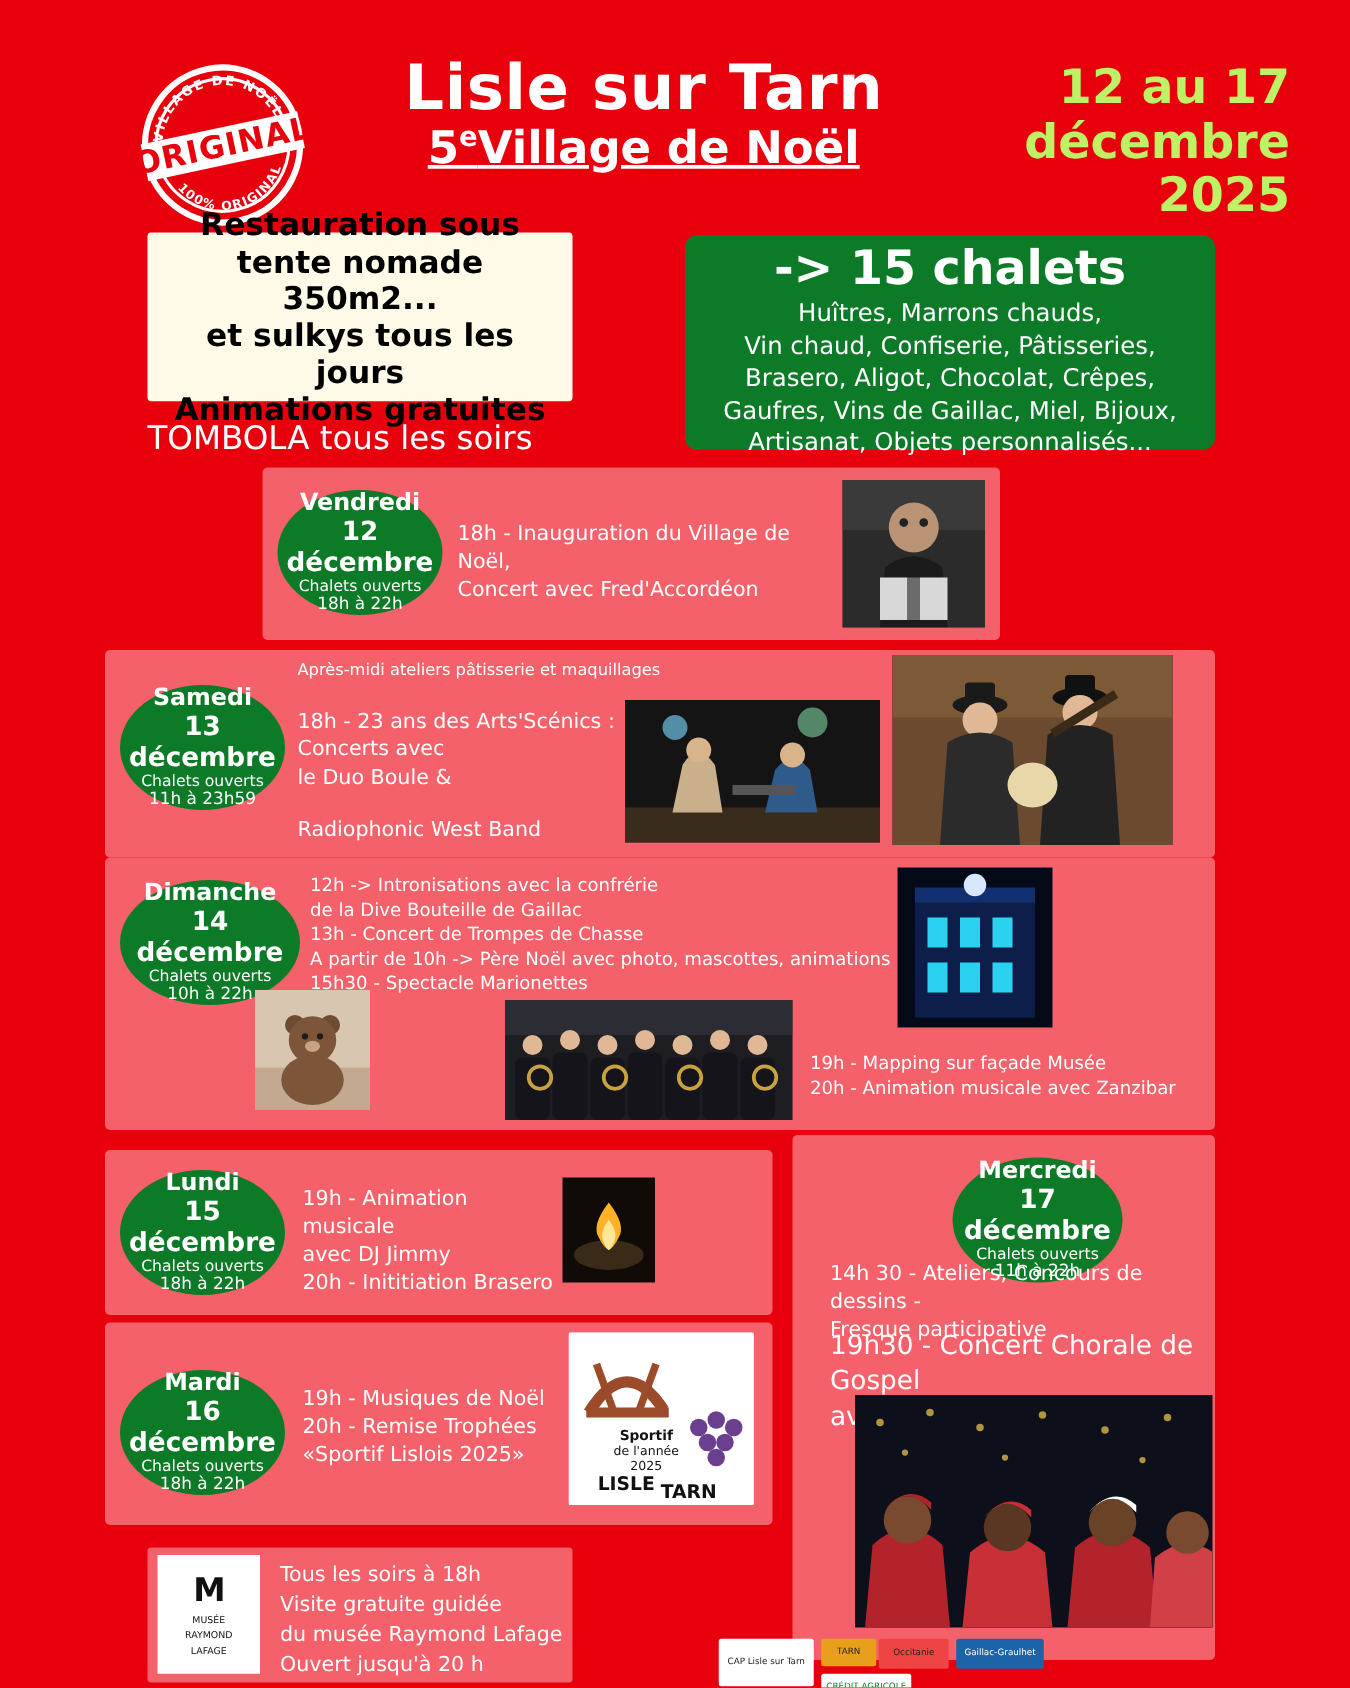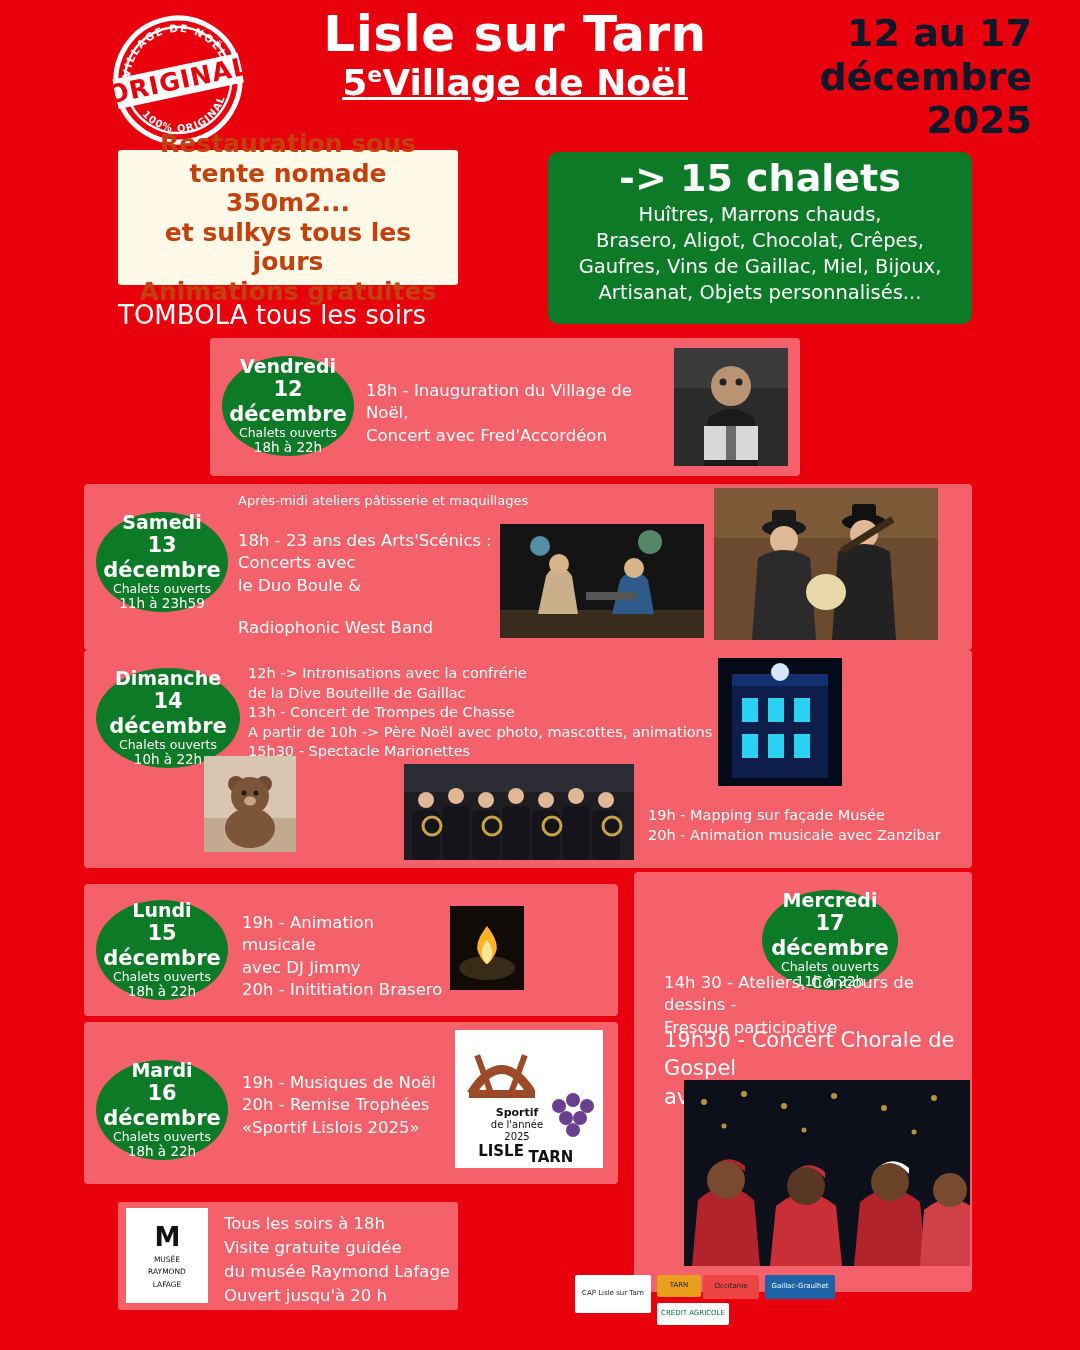--- a/index.html
+++ b/index.html
@@ -5,53 +5,53 @@
 <style>
   * { box-sizing: border-box; }
   html, body { margin:0; padding:0; }
   body {
     width:1080px; height:1350px;
     background:#e8000d;
     font-family:"DejaVu Sans", sans-serif;
     position:relative; overflow:hidden;
     color:#ffffff;
   }
-  .poster { position:absolute; inset:0; }
+  .poster { position:absolute; inset:0;margin-top:36px; }
 
   
   .header { position:absolute; left:0; top:0; width:1080px; height:150px; }
   .title-block { position:absolute; left:300px; top:8px; width:430px; text-align:center; }
   .main-title {
     font-size:50px; font-weight:700; color:#ffffff; line-height:1.05;
     letter-spacing:0.5px;
   }
   .sub-title {
     font-size:36px; font-weight:600; color:#ffffff; line-height:1.1; margin-top:2px;text-decoration:underline;
   }
   .sub-title sup { font-size:22px; vertical-align:super; }
   .dates {
     position:absolute; right:48px; top:12px; width:300px;
-    text-align:right; font-size:38px; font-weight:600; line-height:1.15; color:#0f172a;
+    text-align:right; font-size:38px; font-weight:600; line-height:1.15; color:#bef264;
   }
 
   
   .stamp {
     position:absolute; left:78px; top:10px; width:200px; height:140px;
   }
   .stamp svg { width:200px; height:140px; display:block; }
 
   
   .resto-box {
     position:absolute; left:118px; top:150px; width:340px; height:135px;
     background:#fff9e8; border-radius:3px;
     display:flex; flex-direction:column; align-items:center; justify-content:center;
     padding:6px 8px;
   }
   .resto-box div {
-    color:#c2410c; font-size:25px; font-weight:600; line-height:1.18; text-align:center;
+    color:#000000; font-size:25px; font-weight:600; line-height:1.18; text-align:center;
   }
   .tombola {
     position:absolute; left:118px; top:300px; width:420px;
     color:#ffffff; font-size:26px; font-weight:500;
   }
   .chalets-box {
     position:absolute; left:548px; top:152px; width:424px; height:172px;
     background:#0d7a28; border-radius:10px; padding:6px 10px;
     text-align:center;
   }
@@ -146,20 +146,21 @@
     <div>tente nomade 350m2...</div>
     <div>et sulkys tous les jours</div>
     <div>Animations gratuites</div>
   </div>
   <div class="tombola">TOMBOLA tous les soirs</div>
 
   <div class="chalets-box">
     <div class="chalets-title">-&gt; 15 chalets</div>
     <div class="chalets-list">
       <div>Huîtres, Marrons chauds,</div>
+      <div>Vin chaud, Confiserie, Pâtisseries,</div>
       <div>Brasero, Aligot, Chocolat, Crêpes,</div>
       <div>Gaufres, Vins de Gaillac, Miel, Bijoux,</div>
       <div>Artisanat, Objets personnalisés...</div>
     </div>
   </div>
 
   <div class="panel" style="left:210px; top:338px; width:590px; height:138px;"></div>
   <div class="badge" style="left:222px; top:356px; width:132px; height:100px;">
     <div class="d-name">Vendredi</div>
     <div class="d-date">12 décembre</div>

